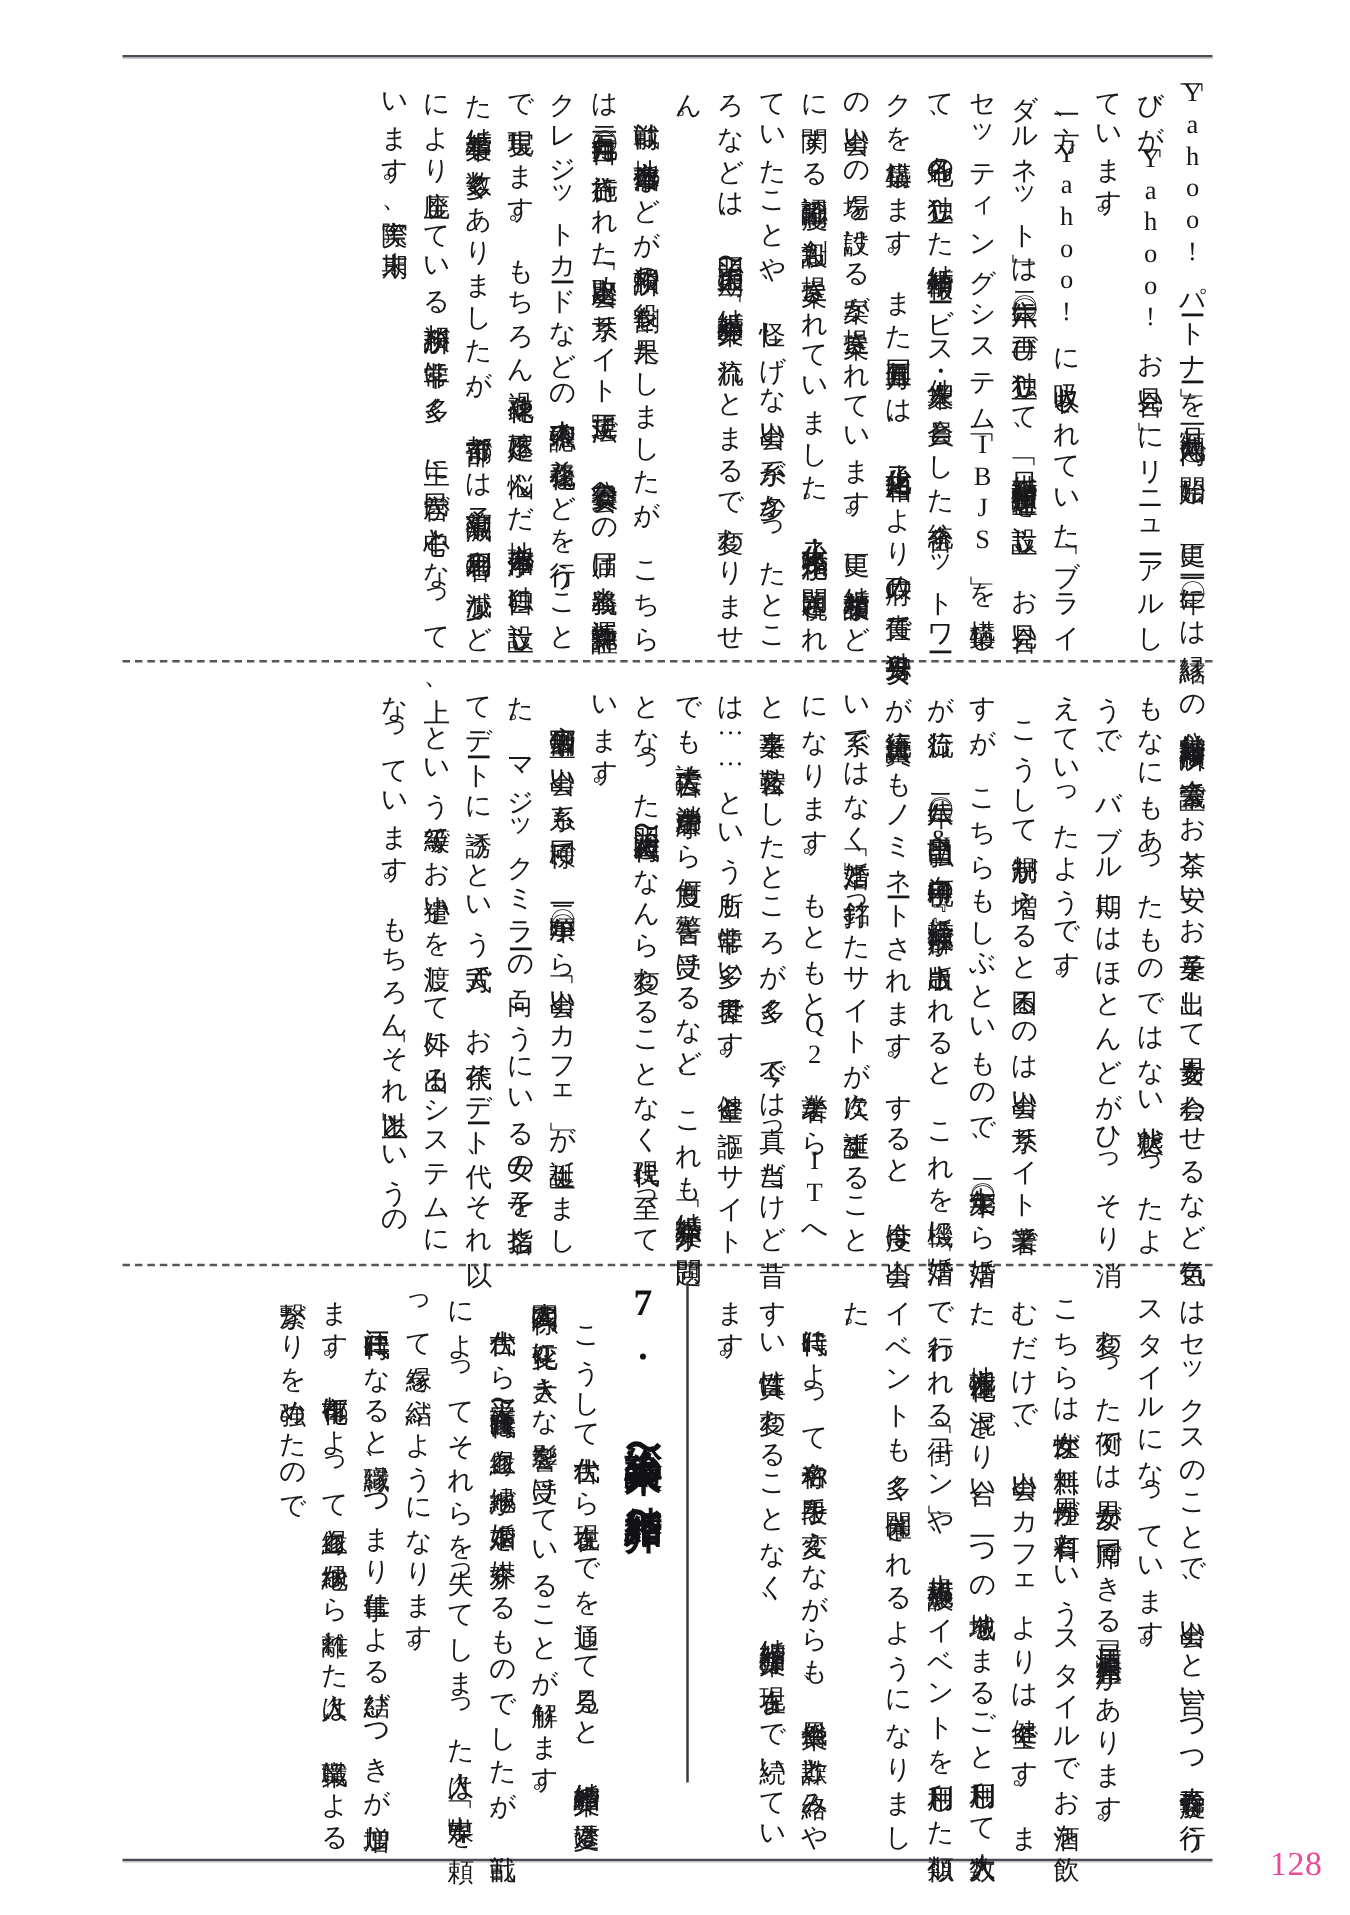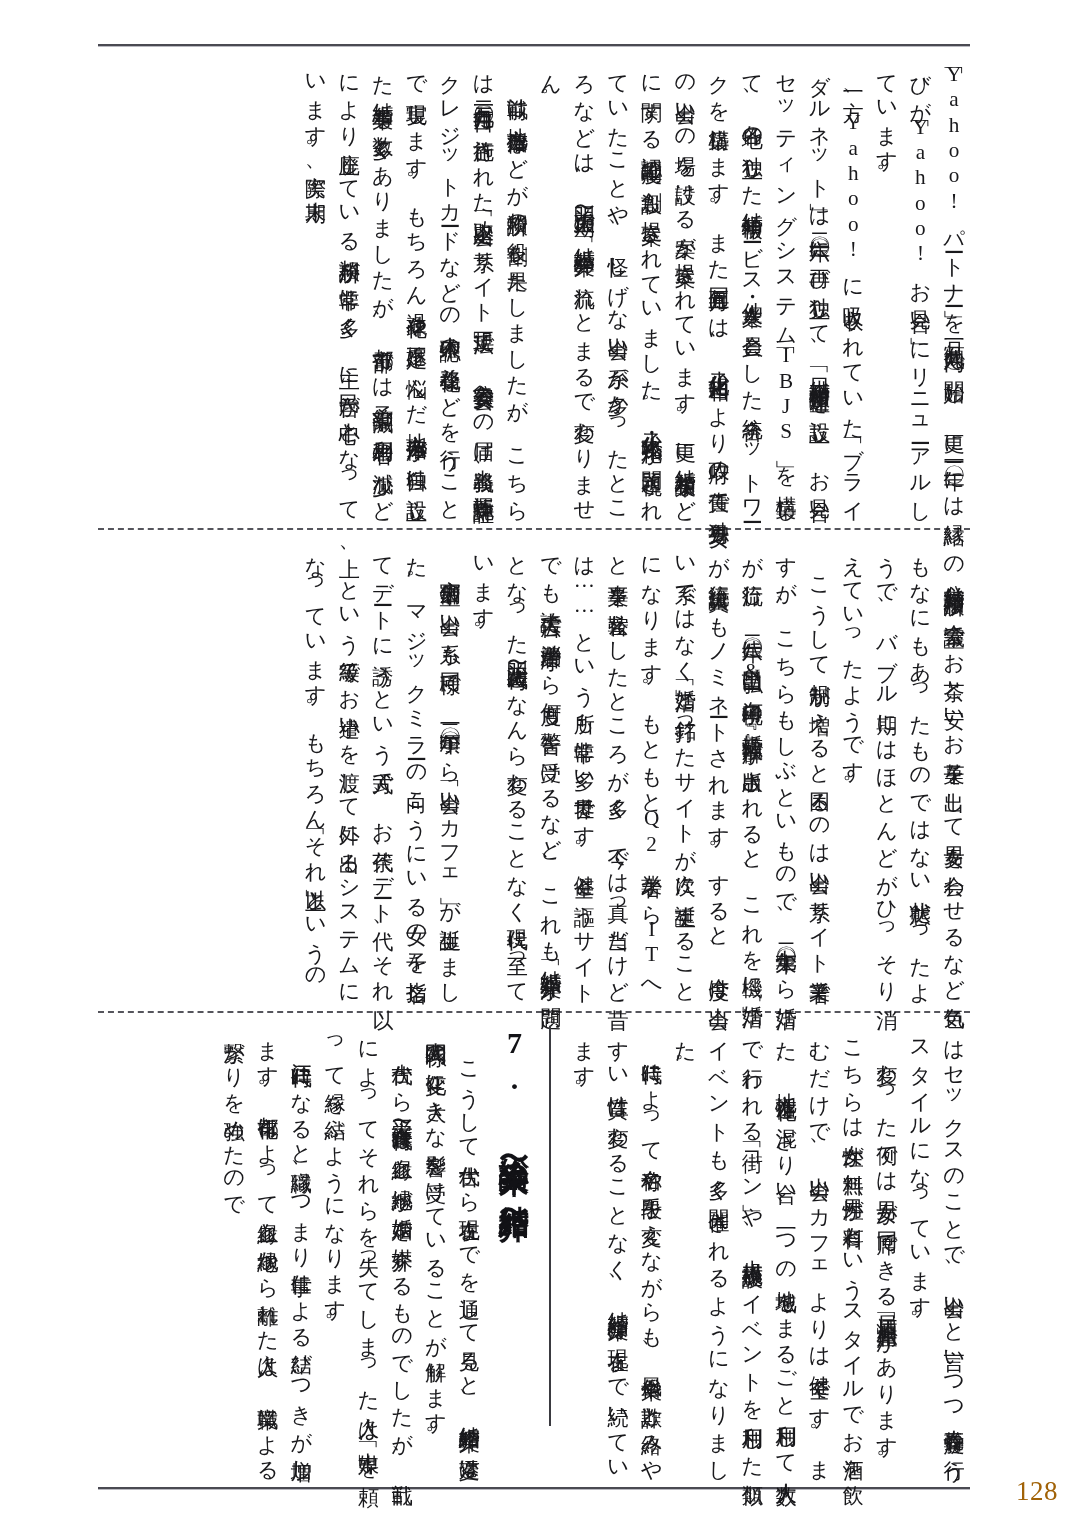--- a/index.html
+++ b/index.html
@@ -55,21 +55,21 @@
   #dash1 { top: 528px; }
   #dash2 { top: 1011px; }
 
   .page-number {
     position: absolute;
     right: 22px;
     top: 1476px;
     font-family: "Liberation Serif", "DejaVu Serif", serif;
     font-size: 27px;
     letter-spacing: 0.5px;
-    color: #a16207;
+    color: #ec4899;
   }
 
   
   .band {
     position: absolute;
     writing-mode: vertical-rl;
     -webkit-writing-mode: vertical-rl;
     text-orientation: upright;
     -webkit-text-orientation: upright;
     font-size: 21.2px;

